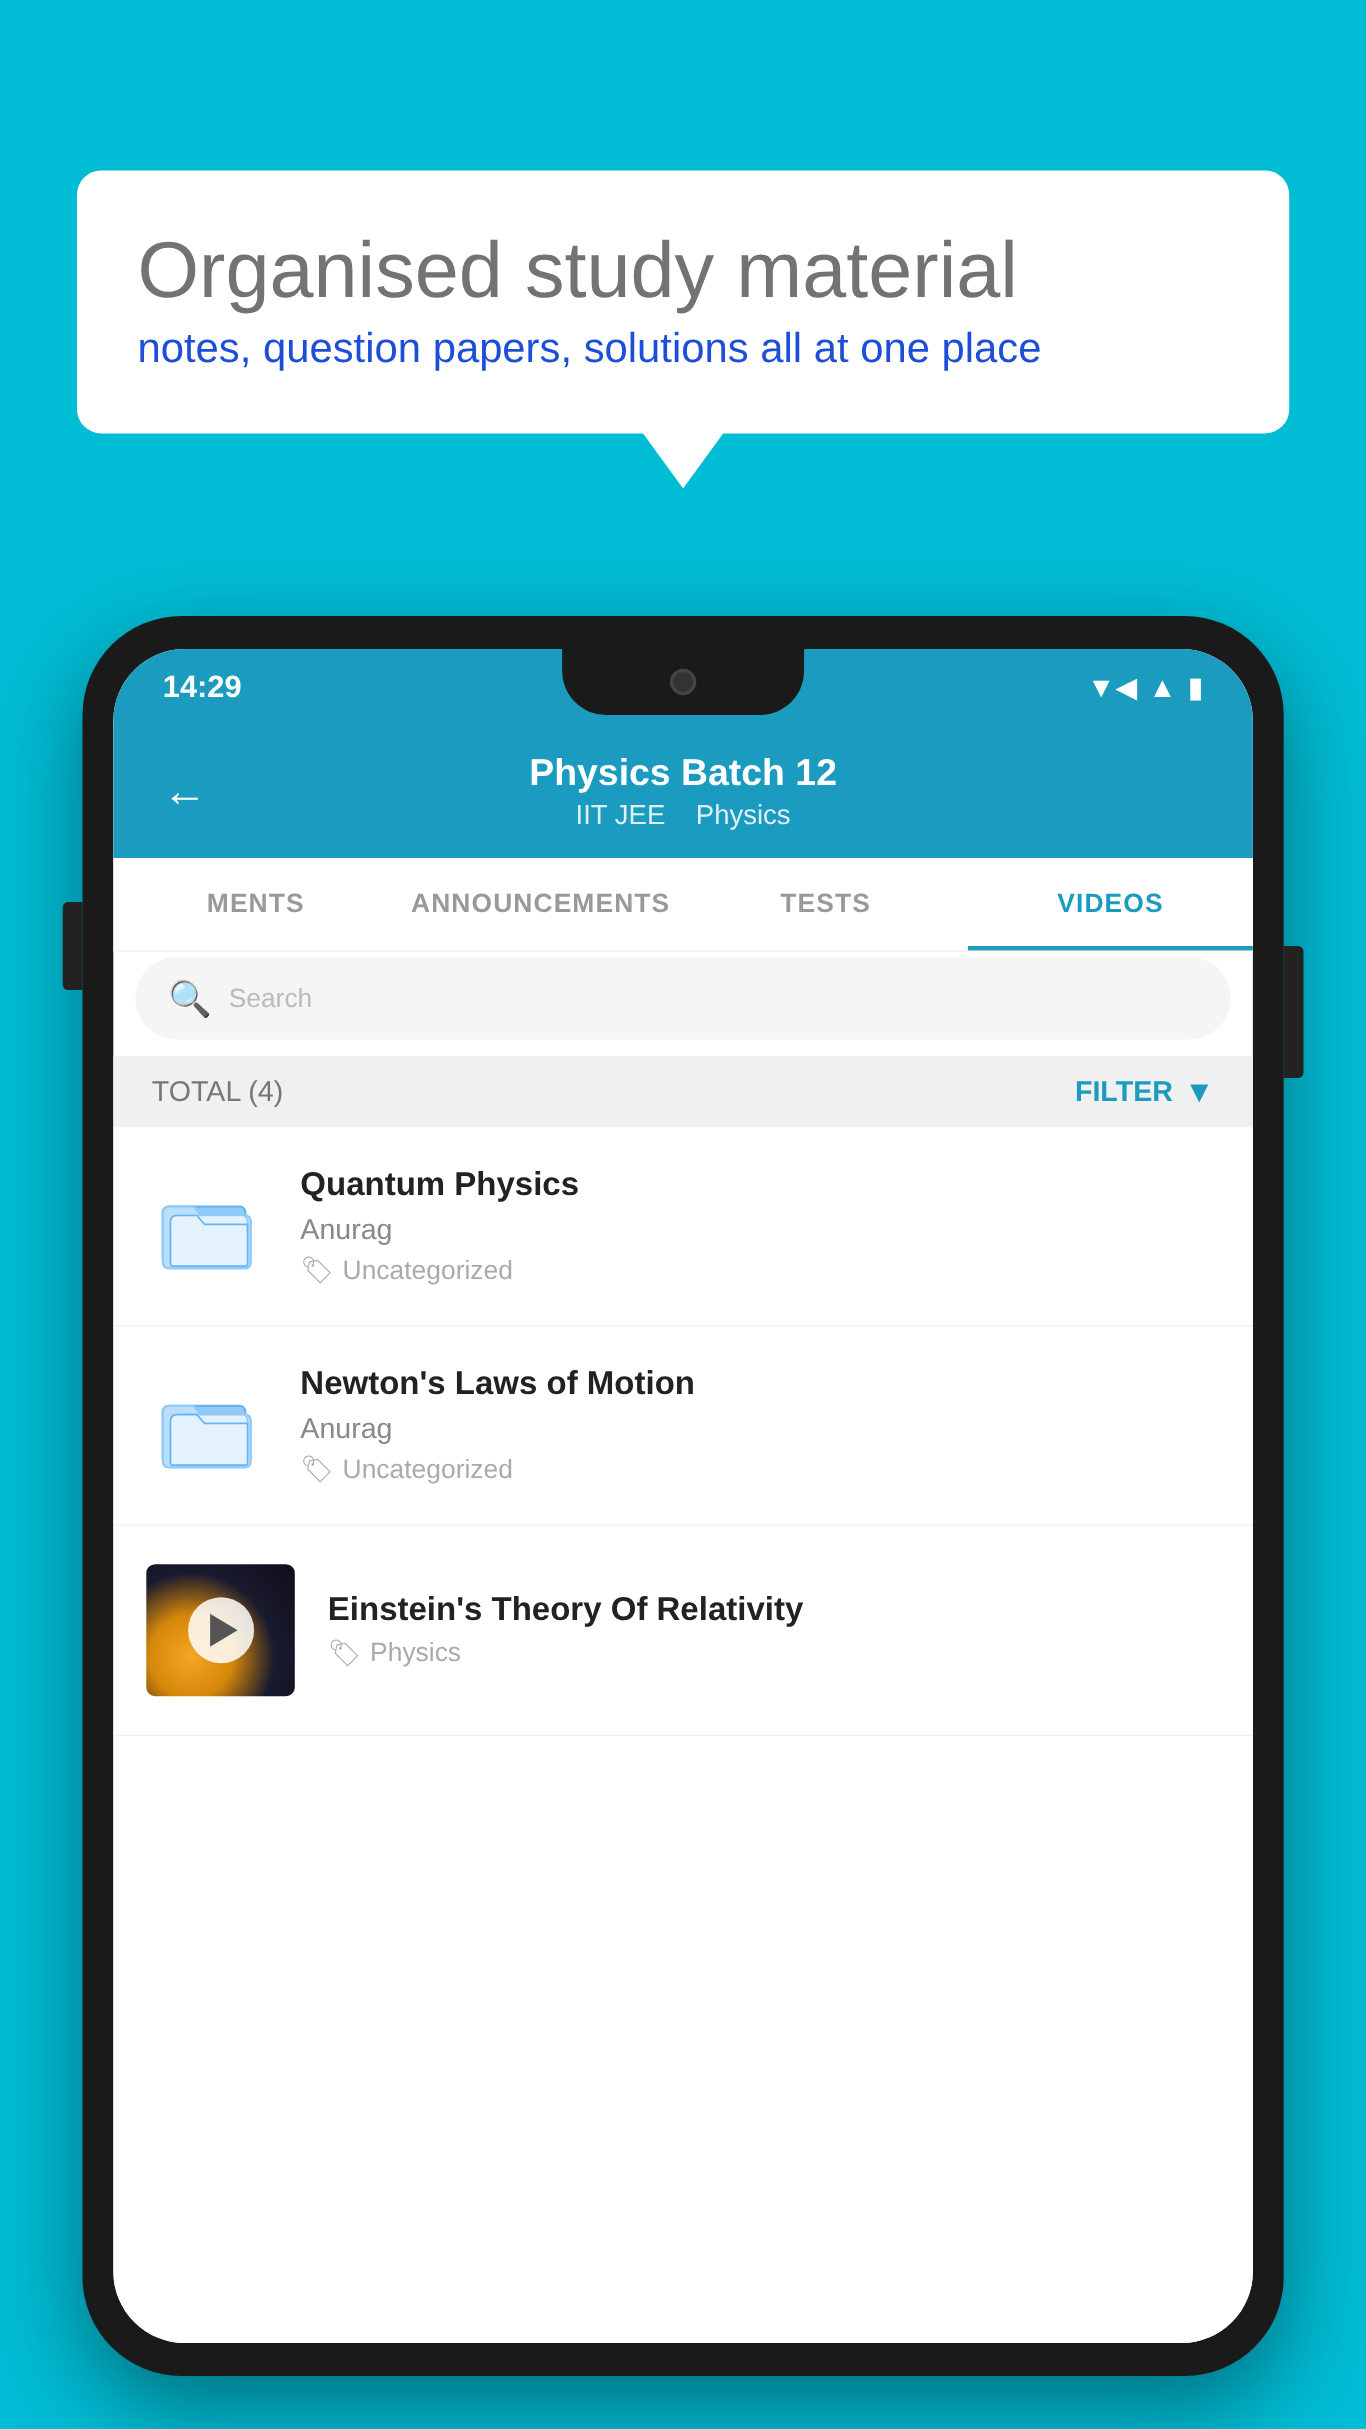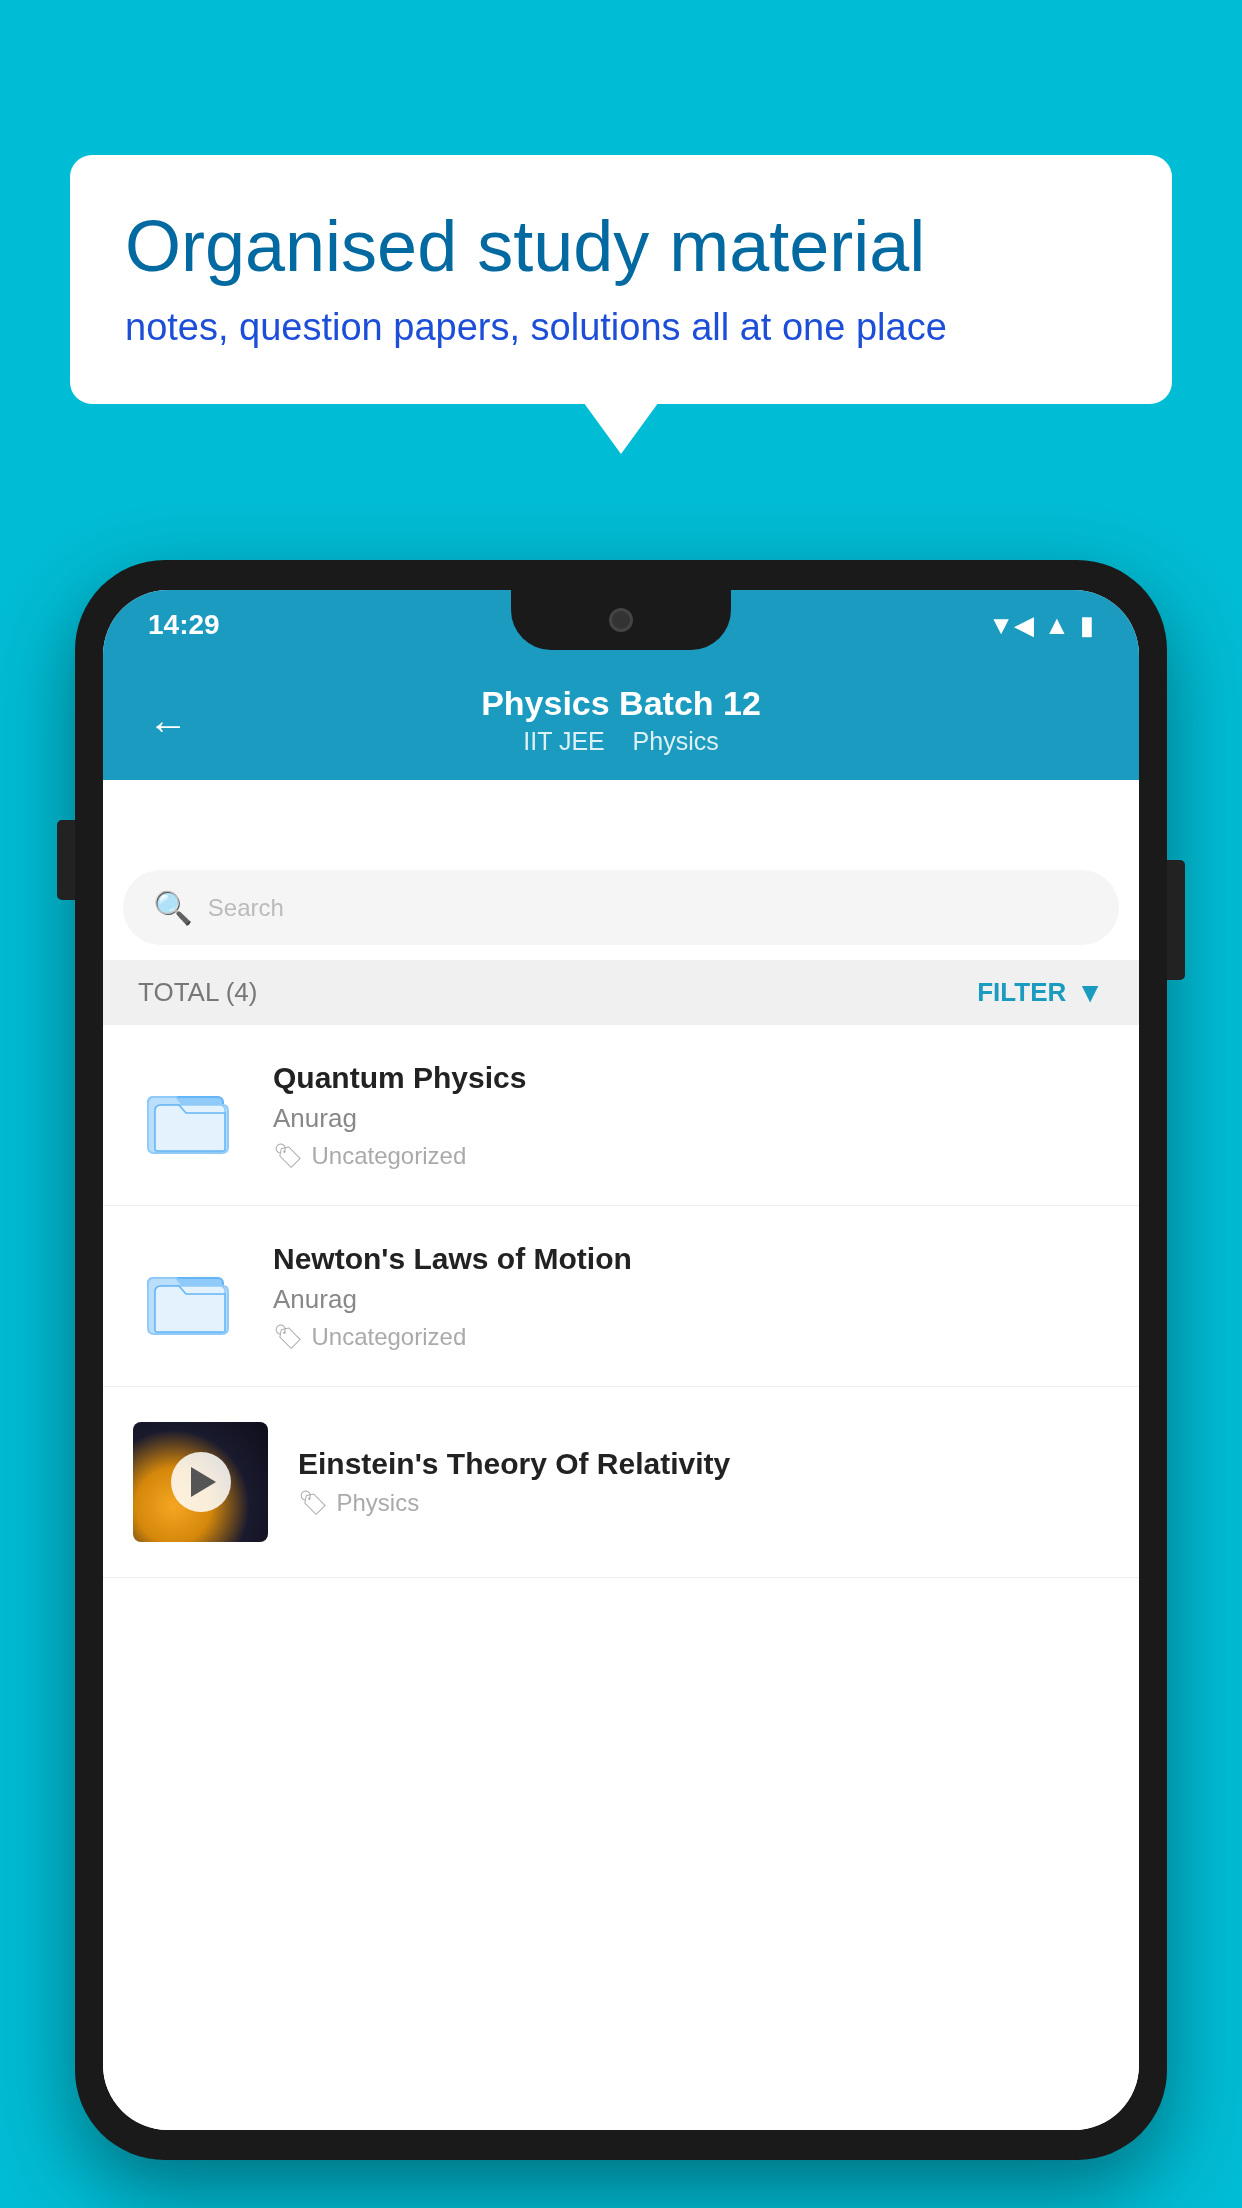--- a/index.html
+++ b/index.html
@@ -35,25 +35,25 @@
       left: 50%;
       transform: translateX(-50%);
       width: 0;
       height: 0;
       border-left: 40px solid transparent;
       border-right: 40px solid transparent;
       border-top: 55px solid white;
     }
 
     .speech-bubble h1 {
-      color: #0369a1;
+      color: #737373;
       font-size: 72px;
       font-weight: 400;
       line-height: 1.15;
-      margin-bottom: 18px;
+      margin-bottom: 8px;
     }
 
     .speech-bubble p {
       color: #1d4ed8;
       font-size: 38px;
       font-weight: 400;
     }
 
     
     .phone-container {
@@ -424,20 +424,34 @@
         <div class="header-title-block">
           <div class="header-title">Physics Batch 12</div>
           <div class="header-subtitle">
             <span>IIT JEE</span>
             &nbsp;&nbsp;
             <span>Physics</span>
           </div>
         </div>
       </div>
 
+      <div class="tabs-bar">
+        <div class="tab-item">
+          <span>MENTS</span>
+        </div>
+        <div class="tab-item">
+          <span>ANNOUNCEMENTS</span>
+        </div>
+        <div class="tab-item">
+          <span>TESTS</span>
+        </div>
+        <div class="tab-item active">
+          <span>VIDEOS</span>
+        </div>
+      </div>
 
       <div class="search-bar">
         <span class="search-icon-inner">🔍</span>
         <span class="search-text">Search</span>
       </div>
 
       <div class="filter-row">
         <span class="total-label">TOTAL (4)</span>
         <div class="filter-btn">
           <span>FILTER</span>

